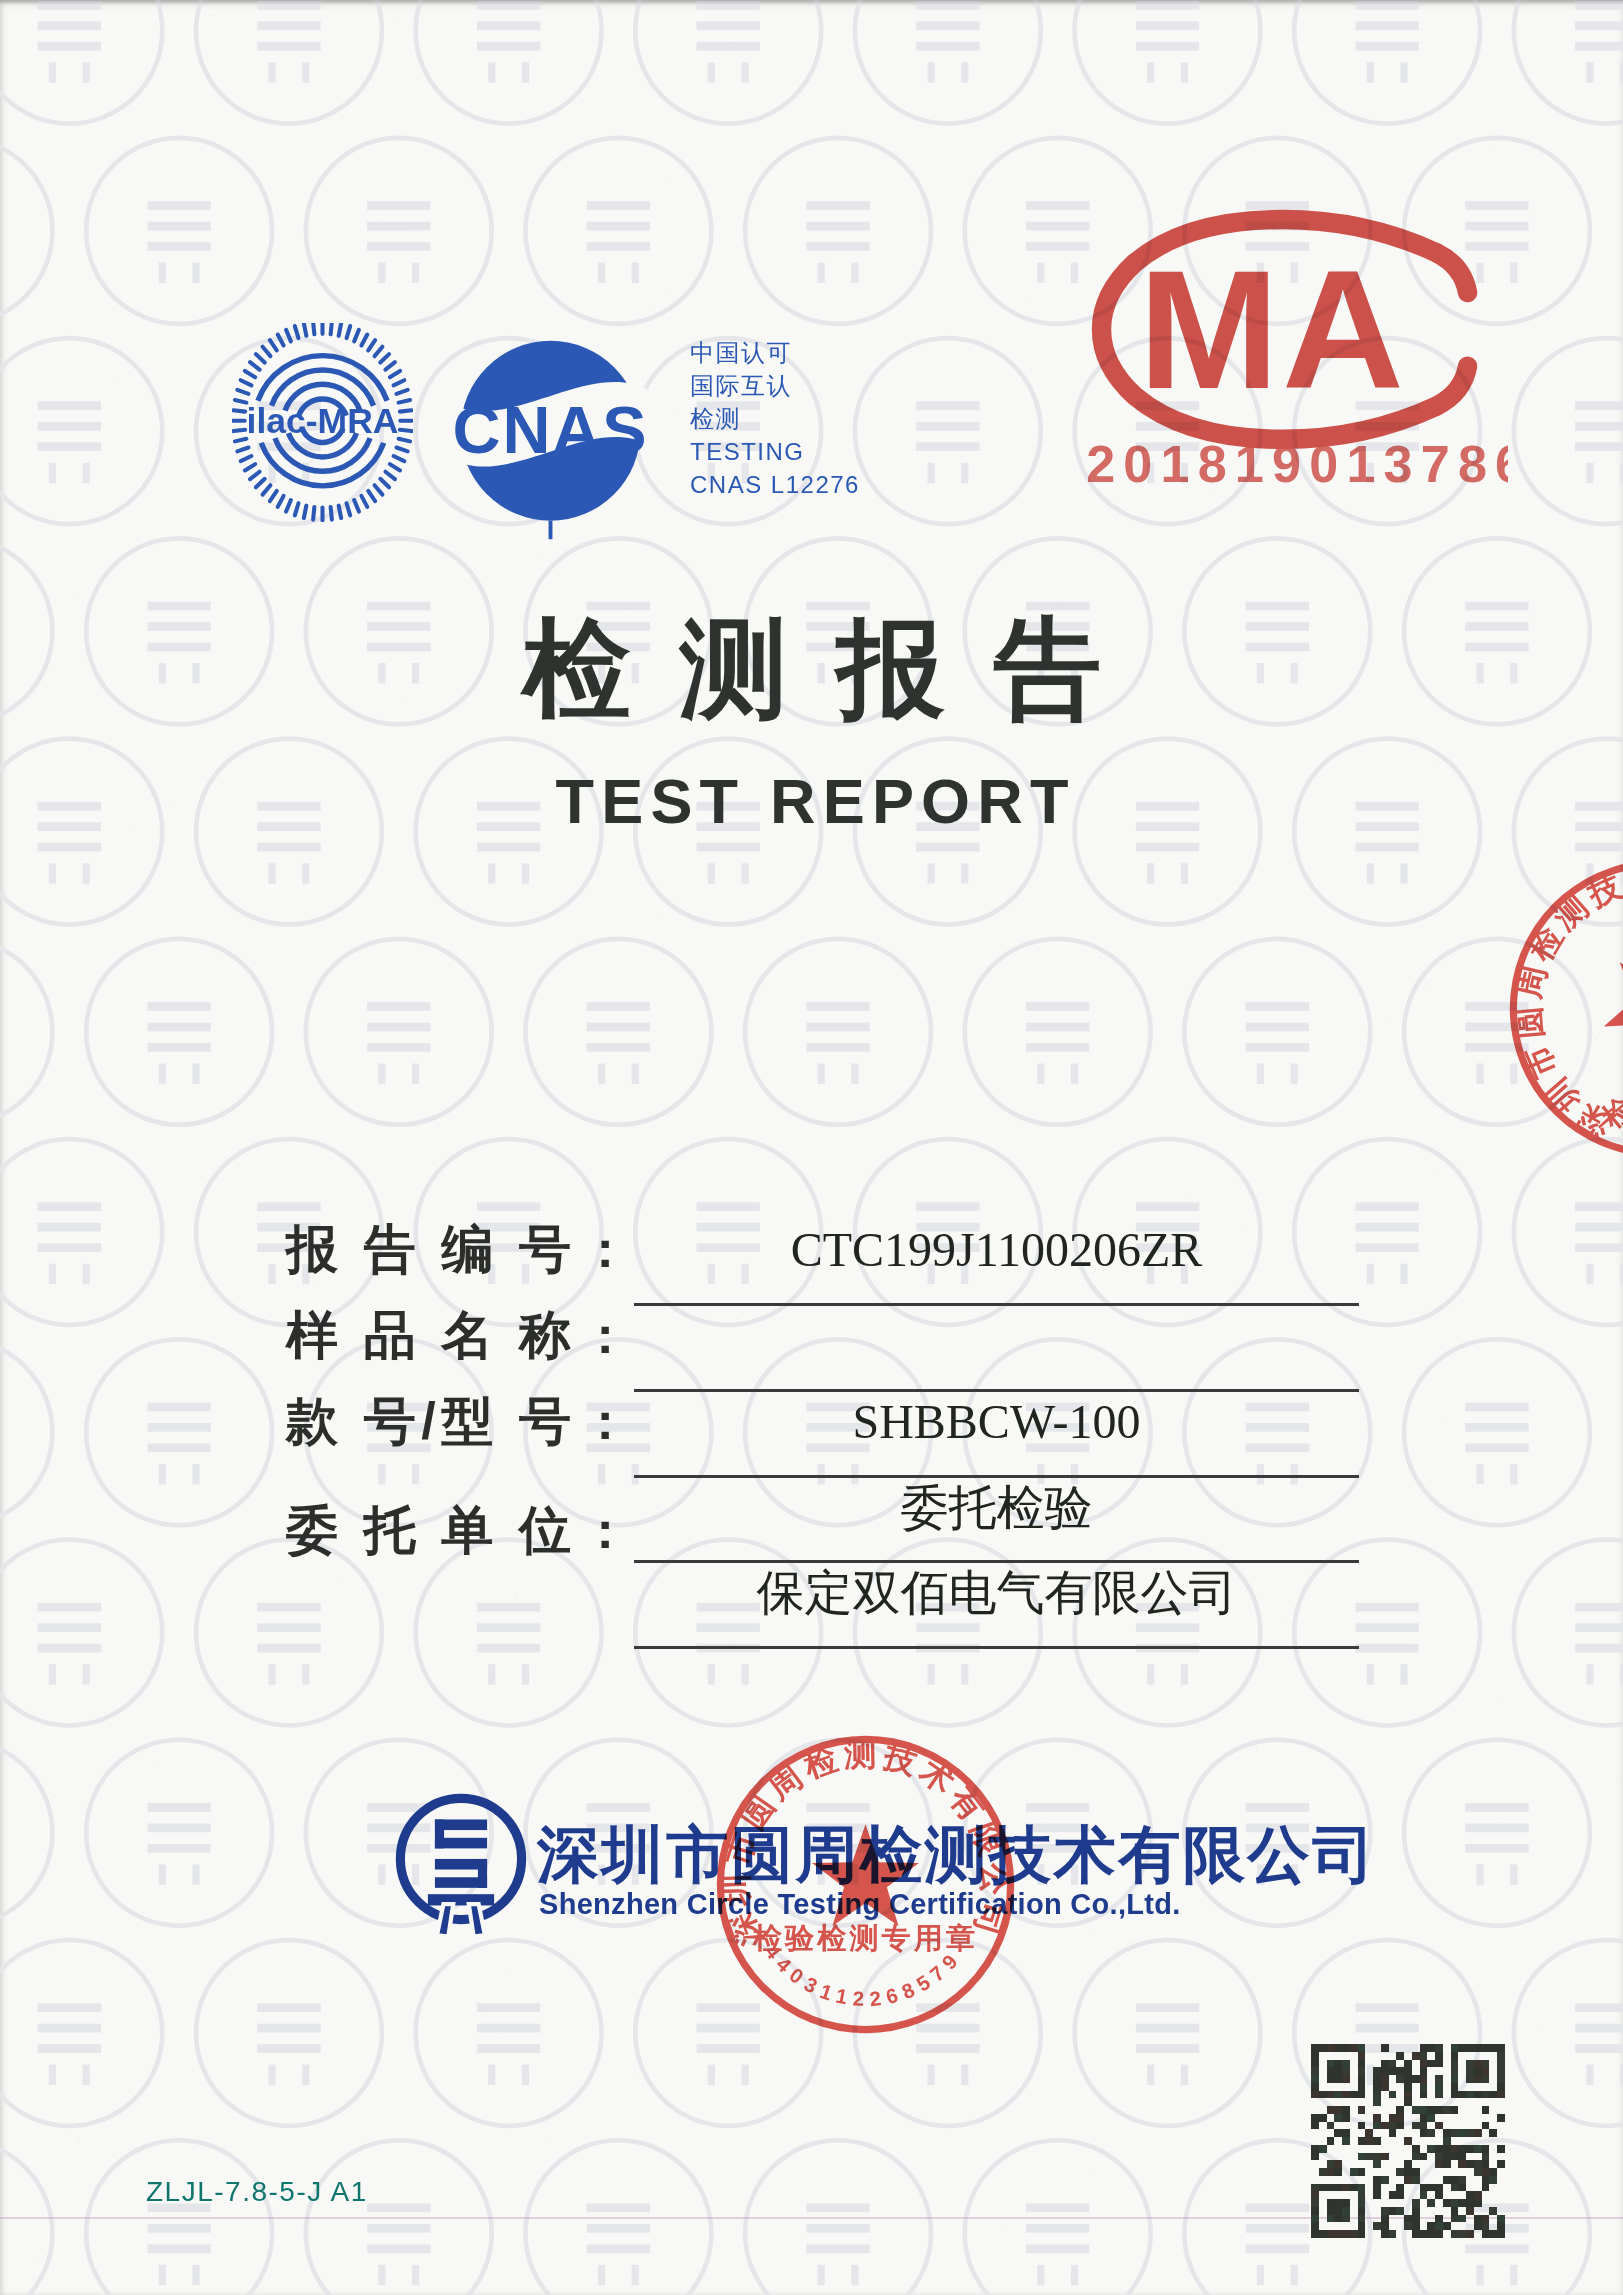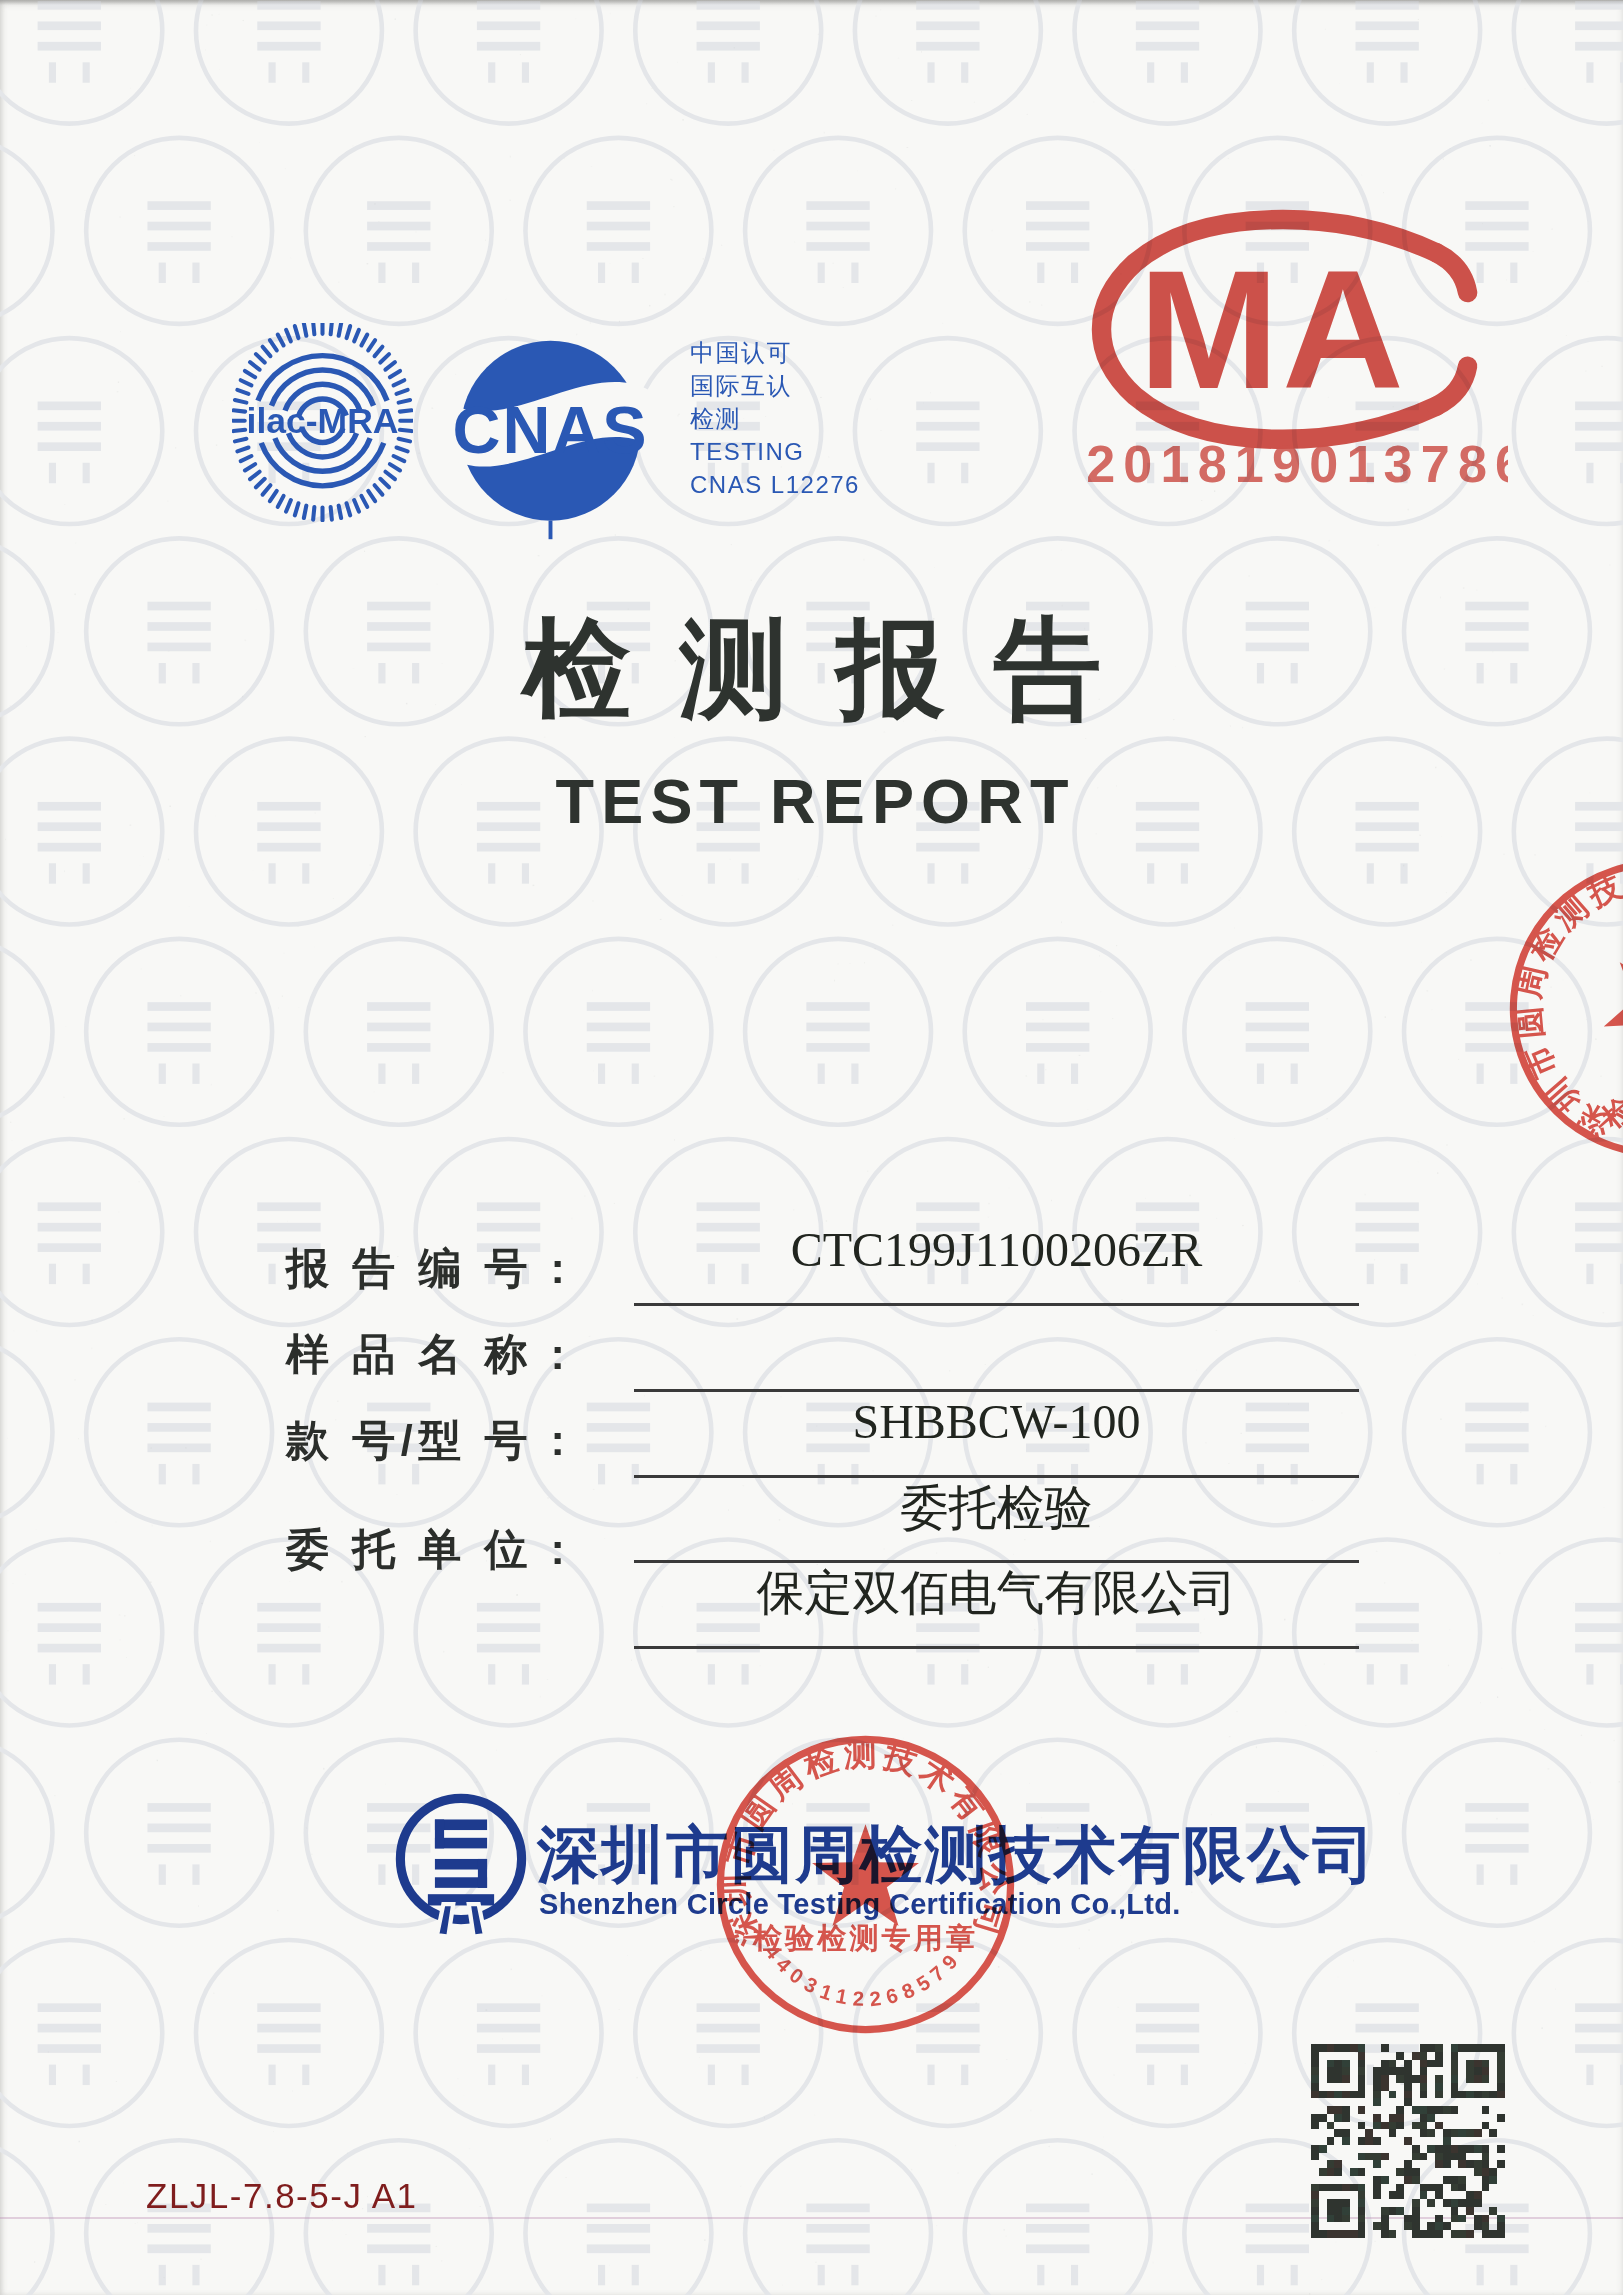--- a/index.html
+++ b/index.html
@@ -10,28 +10,28 @@
   }
   .abs{position:absolute;}
   
   .acc-text{left:690px;top:336px;color:#2a58b4;font-size:24px;line-height:33px;letter-spacing:1.5px;font-weight:500;white-space:pre-line;z-index:2;}
   
   .title-zh{left:0;top:597px;width:100%;text-align:center;font-size:108px;font-weight:900;
     color:#2e332f;letter-spacing:49px;transform:translateX(24.5px);z-index:2;}
   .title-en{left:0;top:765px;width:100%;text-align:center;font-size:63px;font-weight:800;
     color:#2e332f;letter-spacing:7.2px;transform:translateX(3.6px);z-index:2;}
   
-  .f-label{left:286px;width:337px;font-size:43px;font-weight:700;color:#2b2e2b;letter-spacing:5.6px;line-height:1.05;z-index:2;margin-top:24px;}
+  .f-label{left:286px;width:337px;font-size:52px;font-weight:700;color:#2b2e2b;letter-spacing:5.6px;line-height:1.05;z-index:2;}
   .f-value{left:634px;width:725px;text-align:center;font-family:"Liberation Serif",serif;
     font-size:48px;font-weight:500;color:#21251f;line-height:1.05;z-index:2;}
   .f-line{left:634px;width:725px;height:2.6px;background:#3a3a3a;z-index:2;}
   
   .co-zh{left:537px;top:1813px;font-size:62px;font-weight:800;color:#1e3b8e;letter-spacing:2.6px;z-index:4;}
   .co-en{left:539px;top:1888px;font-size:29px;font-weight:700;color:#1e3b8e;letter-spacing:0.3px;z-index:4;}
-  .doc-code{left:146px;top:2176px;font-size:35px;color:#7f1d1d;letter-spacing:1.5px;z-index:2;}
+  .doc-code{left:146px;top:2176px;font-size:28px;color:#0f766e;letter-spacing:1.5px;z-index:2;}
   .pink-line{left:0;top:2217px;width:100%;height:1.5px;background:rgba(186,140,178,.38);z-index:1;}
   .scan-top{left:0;top:0;width:100%;height:4.6px;background:linear-gradient(to bottom,rgba(110,110,108,.38),rgba(110,110,108,0));z-index:6;}
   .seal{mix-blend-mode:multiply;opacity:.9;z-index:5;}
   svg{display:block;}
 </style>
 </head>
 <body>
 
 <div id="page">
 

